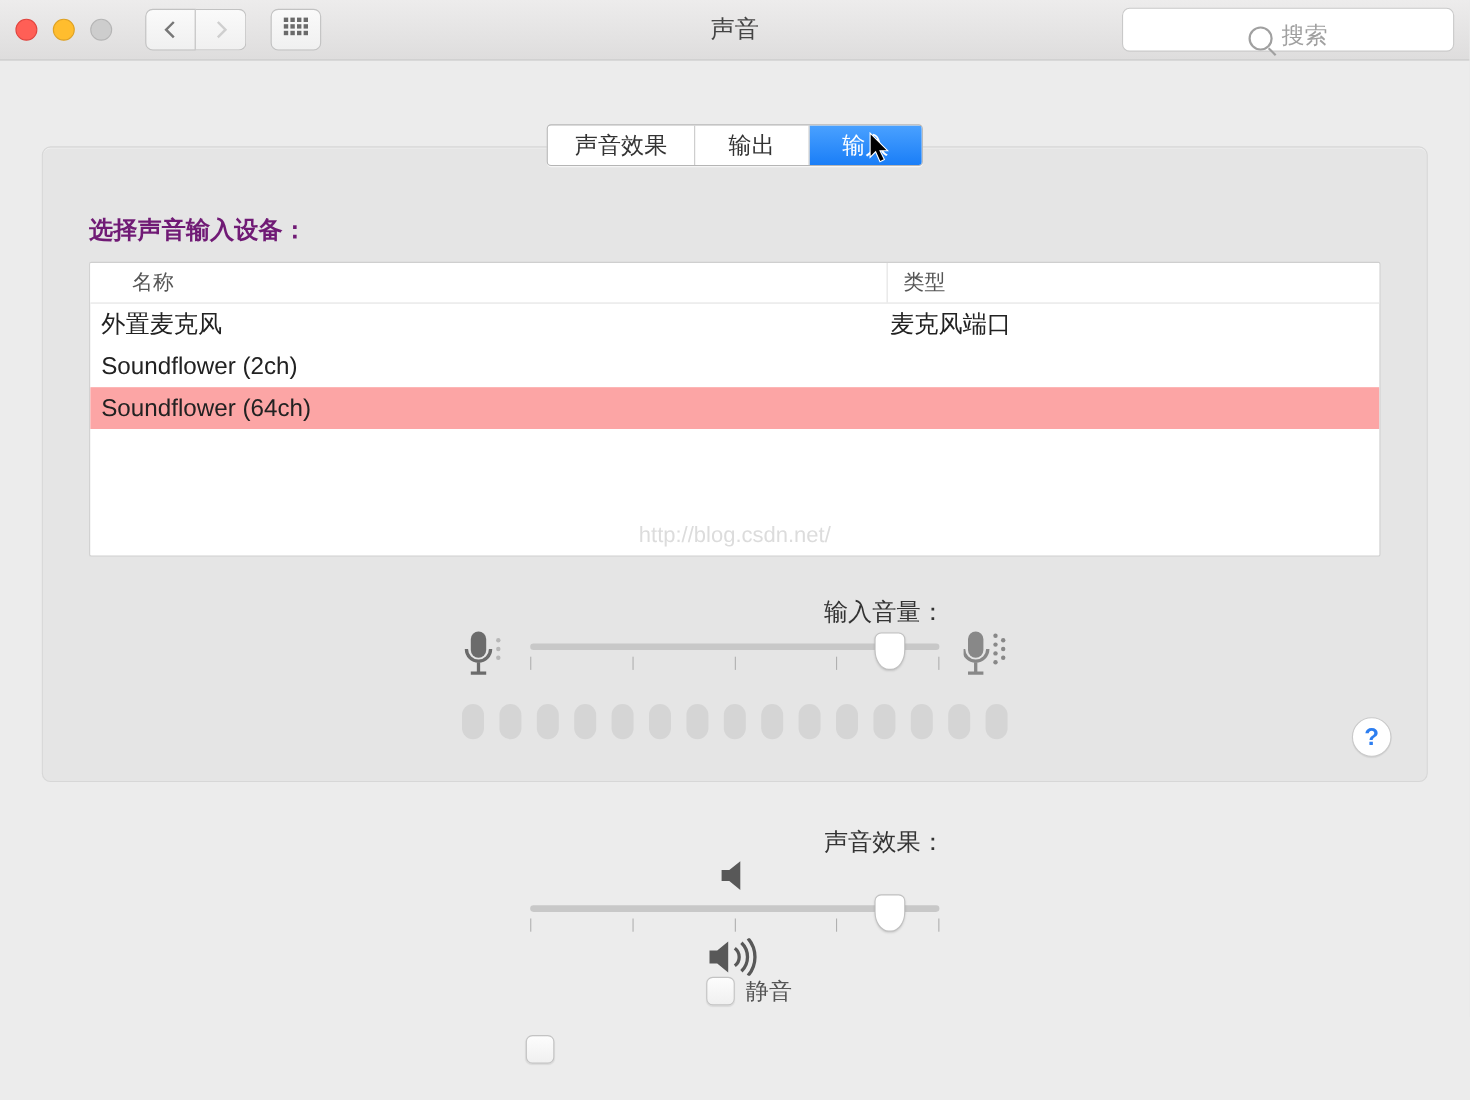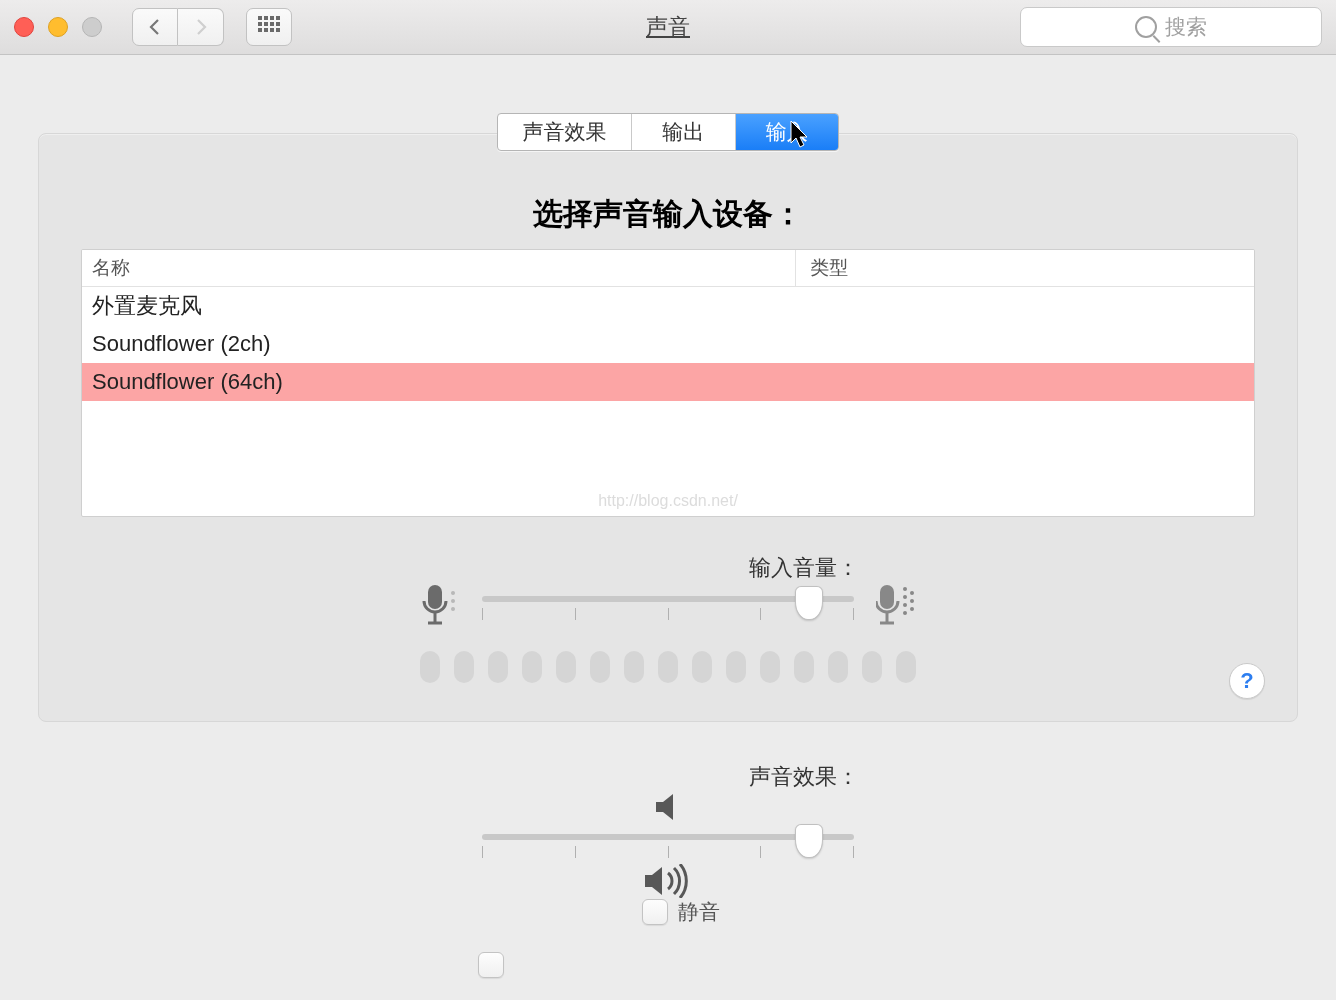--- a/index.html
+++ b/index.html
@@ -43,29 +43,29 @@
 
   .grid-icon {
     width: 22px; height: 22px;
     display: grid; grid-template-columns: repeat(4, 4px); grid-template-rows: repeat(3, 4px);
     gap: 2px;
   }
   .grid-icon span { background: #6a6a6a; }
 
   .title-text {
     position: absolute; left: 0; right: 0; text-align: center;
-    font-size: 22px; color: #444; pointer-events: none; text-decoration: underline;
+    font-size: 22px; color: #444; pointer-events: none;
   }
 
   .search {
     margin-left: auto; margin-right: 14px;
     width: 300px; height: 38px;
     border: 1px solid #c9c9c9; border-radius: 7px;
     background: #fff;
-    display: flex; align-items: center; justify-content: center;
+    display: flex; align-items: flex-end; justify-content: center;
     gap: 8px;
   }
   .search-icon { width: 18px; height: 18px; border: 2px solid #a0a0a0; border-radius: 50%; position: relative; }
   .search-icon::after { content: ""; position: absolute; width: 9px; height: 2px; background: #a0a0a0; bottom: -4px; right: -6px; transform: rotate(45deg); }
   .search span { color: #a0a0a0; font-size: 21px; }
 
   
   .body { padding: 0 12px; position: relative; }
 
   .tab-seg {
@@ -92,45 +92,45 @@
   .inset-panel {
     margin: -18px 26px 0 26px;
     background: #e5e5e5;
     border: 1px solid #d7d7d7;
     border-radius: 8px;
     padding: 60px 42px 38px 42px;
     box-shadow: inset 0 1px 0 rgba(255,255,255,.4);
     position: relative;
   }
 
-  .section-label { font-size: 30px; font-weight: 600; color: #000000; text-align: center; }
+  .section-label { font-size: 22px; font-weight: 600; color: #701a75; }
 
   .device-table {
     margin-top: 14px;
     border: 1px solid #cfcfcf;
     border-radius: 2px;
     background: #fff;
     height: 266px;
     overflow: hidden;
     position: relative;
   }
   .thead {
     display: flex; height: 36px; align-items: center;
     background: #fff;
     border-bottom: 1px solid #e2e2e2;
-    font-size: 19px; color: #555;
+    font-size: 19px; color: #555; padding-left: 28px;
   }
   .thead .col-name { width: 60%; padding-left: 10px; border-right: 1px solid #e2e2e2; height: 100%; display: flex; align-items: center; }
   .thead .col-type { flex: 1; padding-left: 14px; }
   .trow { display: flex; height: 38px; align-items: center; font-size: 22px; color: #222; }
   .trow .col-name { width: 60%; padding-left: 10px; }
   .trow .col-type { flex: 1; padding-left: 14px; }
   .trow.sel { background: #fca5a5; }
 
-  .watermark { position: absolute; bottom: 6px; left: 0; right: 0; text-align: center; color: #dcdcdc; font-size: 16px; font-family: Arial; pointer-events: none; }
+  .watermark { position: absolute; bottom: 6px; left: 0; right: 0; text-align: center; color: #dcdcdc; font-size: 20px; font-family: Arial; pointer-events: none; }
 
   .settings-label { margin-top: 34px; font-size: 22px; font-weight: 600; }
 
   .row { display: flex; align-items: center; margin-top: 36px; flex-direction: column; }
   .row-label { width: 400px; text-align: right; padding-right: 18px; font-size: 22px; color: #333; }
 
   
   .vol-wrap { display: flex; align-items: center; gap: 22px; }
   .slider { position: relative; width: 372px; height: 42px; }
   .track { position: absolute; top: 12px; left: 0; right: 0; height: 6px; background: #c8c8c8; border-radius: 3px; }
@@ -233,20 +233,21 @@
     <div class="section-label">选择声音输入设备：</div>
 
     <div class="device-table">
       <div class="thead">
         <div class="col-name">名称</div>
         <div class="col-type">类型</div>
       </div>
       <div class="tbody">
           <div class="trow">
             <div class="col-name">外置麦克风</div>
+            <div class="col-type">麦克风端口</div>
           </div>
           <div class="trow">
             <div class="col-name">Soundflower (2ch)</div>
             <div class="col-type"></div>
           </div>
           <div class="trow sel">
             <div class="col-name">Soundflower (64ch)</div>
             <div class="col-type"></div>
           </div>
         </div>

